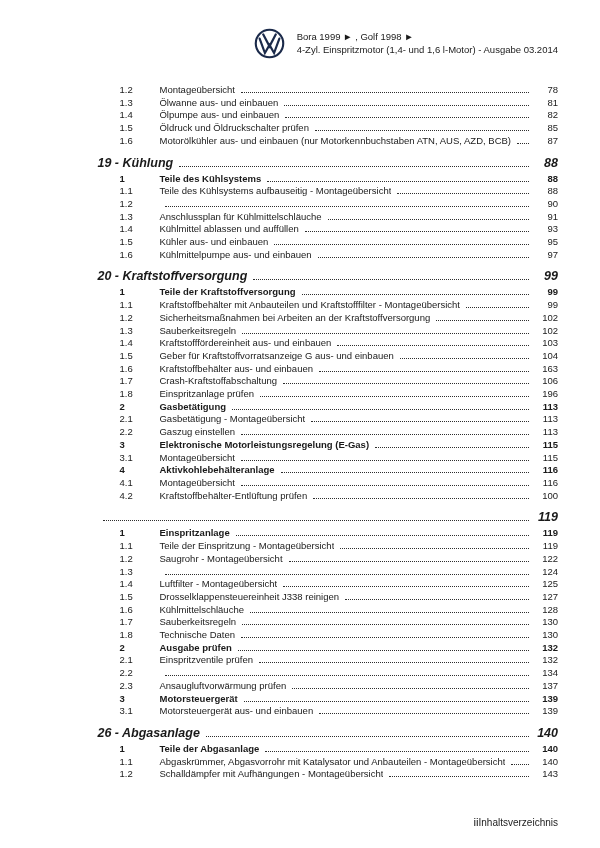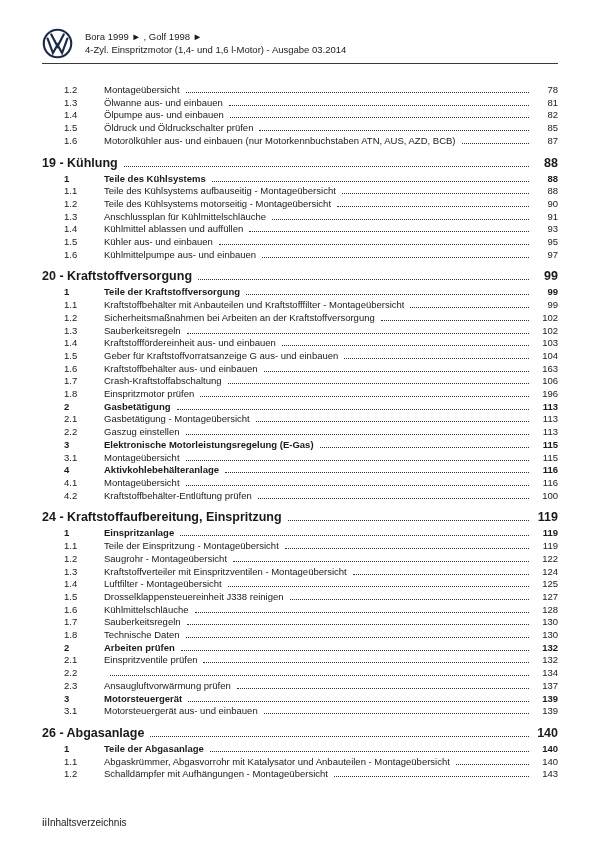--- a/index.html
+++ b/index.html
@@ -8,41 +8,42 @@
     width: 600px; height: 848px;
     font-family: "Liberation Sans", sans-serif;
     color: var(--text, #1a1a1a);
   }
   .page {
     width: 600px; height: 848px;
     padding: 28px 42px 20px 42px;
     display: flex; flex-direction: column;
     overflow: hidden;
     background: #fff;
+    align-items: flex-end;
   }
   
   .hdr { display: flex; align-items: flex-start; gap: 12px; }
   .logo { color: var(--logo, #1b2a4a); flex: none; }
   .logo svg { width: 31px; height: 31px; display: block; }
   .hdr-text { font-size: 9.5px; line-height: 12.5px; padding-top: 3px; color: #1a1a1a; }
   .hdr-rule { border-bottom: 1.2px solid var(--rule, #3a3a3a); margin-top: 4px; }
   
   .toc { padding-top: 20px; flex: 1 1 auto; }
   .row { display: flex; align-items: baseline; }
   .entry { font-size: 9.5px; line-height: 12.7px; padding-left: 22px; }
   .entry .num { flex: none; width: 40px; }
   .entry.bold { font-weight: bold; }
   .title { white-space: nowrap; overflow: hidden; }
   .leader {
     flex: 1 1 auto; min-width: 12px;
     border-bottom: 1.4px dotted #2e2e2e;
     margin: 0 3px 2px 6px;
   }
   .page-num { flex: none; min-width: 26px; text-align: right; }
-  .chapter { font-size: 12.5px; line-height: 14px; font-weight: bold; margin: 8px 0 3px 0; }
+  .chapter { font-size: 12.5px; line-height: 14px; font-weight: bold; margin: 8px 0 3px 0; font-style: italic; }
   .chapter .leader { margin-bottom: 2px; }
   
   .ftr { display: flex; align-items: baseline; gap: 0; padding-top: 8px; }
   .ftr-page { font-size: 11.5px; color: #1a1a1a; }
   .ftr-label { font-size: 10px; color: #222; }
 </style>
 </head>
 <body>
 
 <div class="page">
@@ -105,21 +106,20 @@
         <span class="page-num">88</span>
       </div>
       <div class="row entry">
         <span class="num">1.1</span>
         <span class="title">Teile des Kühlsystems aufbauseitig - Montageübersicht</span>
         <span class="leader"></span>
         <span class="page-num">88</span>
       </div>
       <div class="row entry">
         <span class="num">1.2</span>
-        <span class="title">Teile des Kühlsystems motorseitig - Montageübersicht</span>
         <span class="leader"></span>
         <span class="page-num">90</span>
       </div>
       <div class="row entry">
         <span class="num">1.3</span>
         <span class="title">Anschlussplan für Kühlmittelschläuche</span>
         <span class="leader"></span>
         <span class="page-num">91</span>
       </div>
       <div class="row entry">
@@ -188,21 +188,21 @@
         <span class="page-num">163</span>
       </div>
       <div class="row entry">
         <span class="num">1.7</span>
         <span class="title">Crash-Kraftstoffabschaltung</span>
         <span class="leader"></span>
         <span class="page-num">106</span>
       </div>
       <div class="row entry">
         <span class="num">1.8</span>
-        <span class="title">Einspritzmotor prüfen</span>
+        <span class="title">Einspritzanlage prüfen</span>
         <span class="leader"></span>
         <span class="page-num">196</span>
       </div>
       <div class="row entry bold">
         <span class="num">2</span>
         <span class="title">Gasbetätigung</span>
         <span class="leader"></span>
         <span class="page-num">113</span>
       </div>
       <div class="row entry">
@@ -241,21 +241,20 @@
         <span class="leader"></span>
         <span class="page-num">116</span>
       </div>
       <div class="row entry">
         <span class="num">4.2</span>
         <span class="title">Kraftstoffbehälter-Entlüftung prüfen</span>
         <span class="leader"></span>
         <span class="page-num">100</span>
       </div>
       <div class="row chapter">
-        <span class="title">24 - Kraftstoffaufbereitung, Einspritzung</span>
         <span class="leader"></span>
         <span class="page-num">119</span>
       </div>
       <div class="row entry bold">
         <span class="num">1</span>
         <span class="title">Einspritzanlage</span>
         <span class="leader"></span>
         <span class="page-num">119</span>
       </div>
       <div class="row entry">
@@ -265,21 +264,20 @@
         <span class="page-num">119</span>
       </div>
       <div class="row entry">
         <span class="num">1.2</span>
         <span class="title">Saugrohr - Montageübersicht</span>
         <span class="leader"></span>
         <span class="page-num">122</span>
       </div>
       <div class="row entry">
         <span class="num">1.3</span>
-        <span class="title">Kraftstoffverteiler mit Einspritzventilen - Montageübersicht</span>
         <span class="leader"></span>
         <span class="page-num">124</span>
       </div>
       <div class="row entry">
         <span class="num">1.4</span>
         <span class="title">Luftfilter - Montageübersicht</span>
         <span class="leader"></span>
         <span class="page-num">125</span>
       </div>
       <div class="row entry">
@@ -301,21 +299,21 @@
         <span class="page-num">130</span>
       </div>
       <div class="row entry">
         <span class="num">1.8</span>
         <span class="title">Technische Daten</span>
         <span class="leader"></span>
         <span class="page-num">130</span>
       </div>
       <div class="row entry bold">
         <span class="num">2</span>
-        <span class="title">Arbeiten prüfen</span>
+        <span class="title">Ausgabe prüfen</span>
         <span class="leader"></span>
         <span class="page-num">132</span>
       </div>
       <div class="row entry">
         <span class="num">2.1</span>
         <span class="title">Einspritzventile prüfen</span>
         <span class="leader"></span>
         <span class="page-num">132</span>
       </div>
       <div class="row entry">

